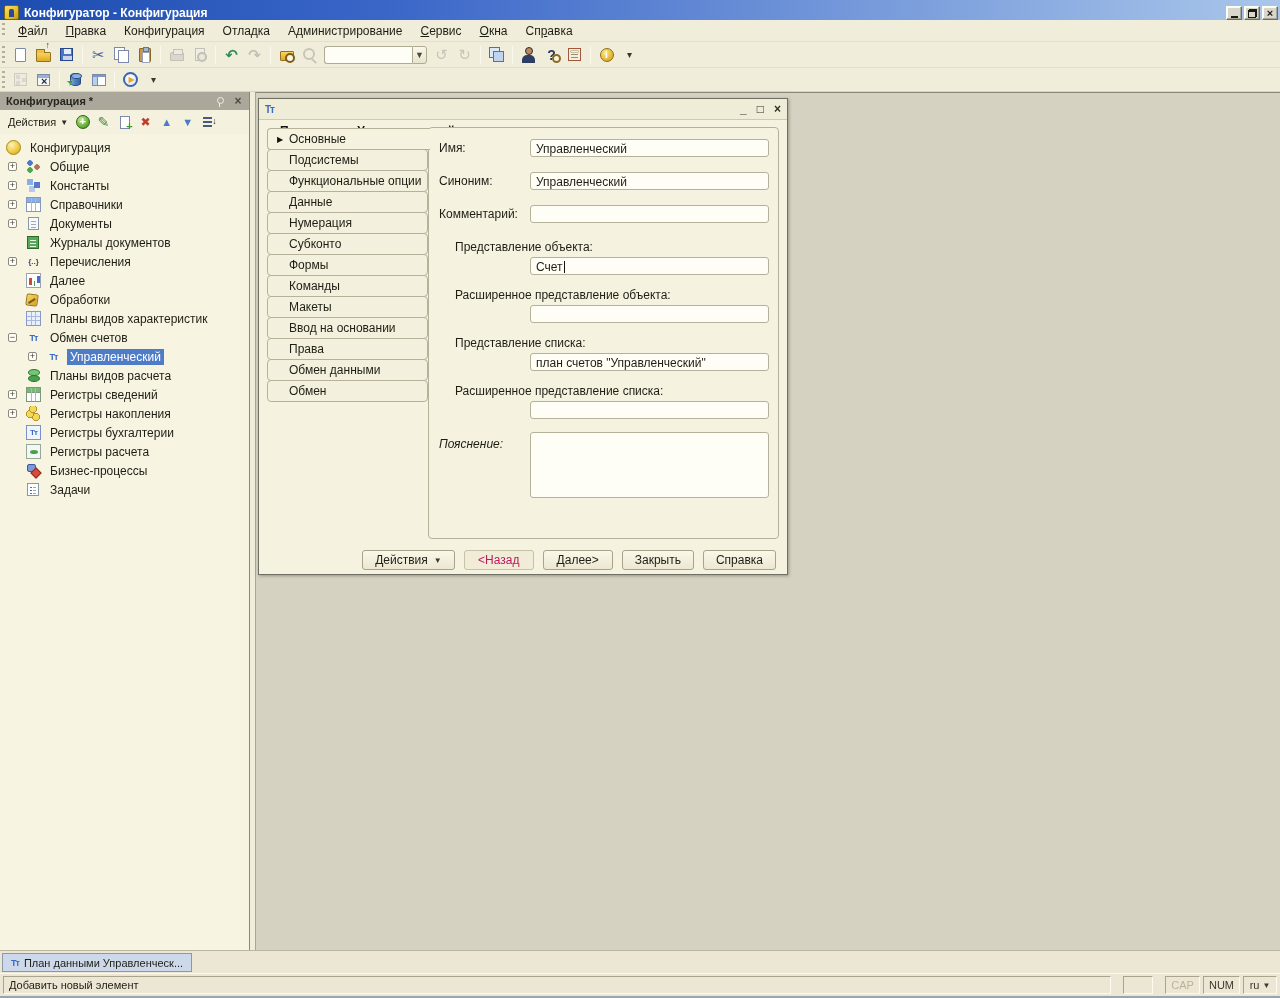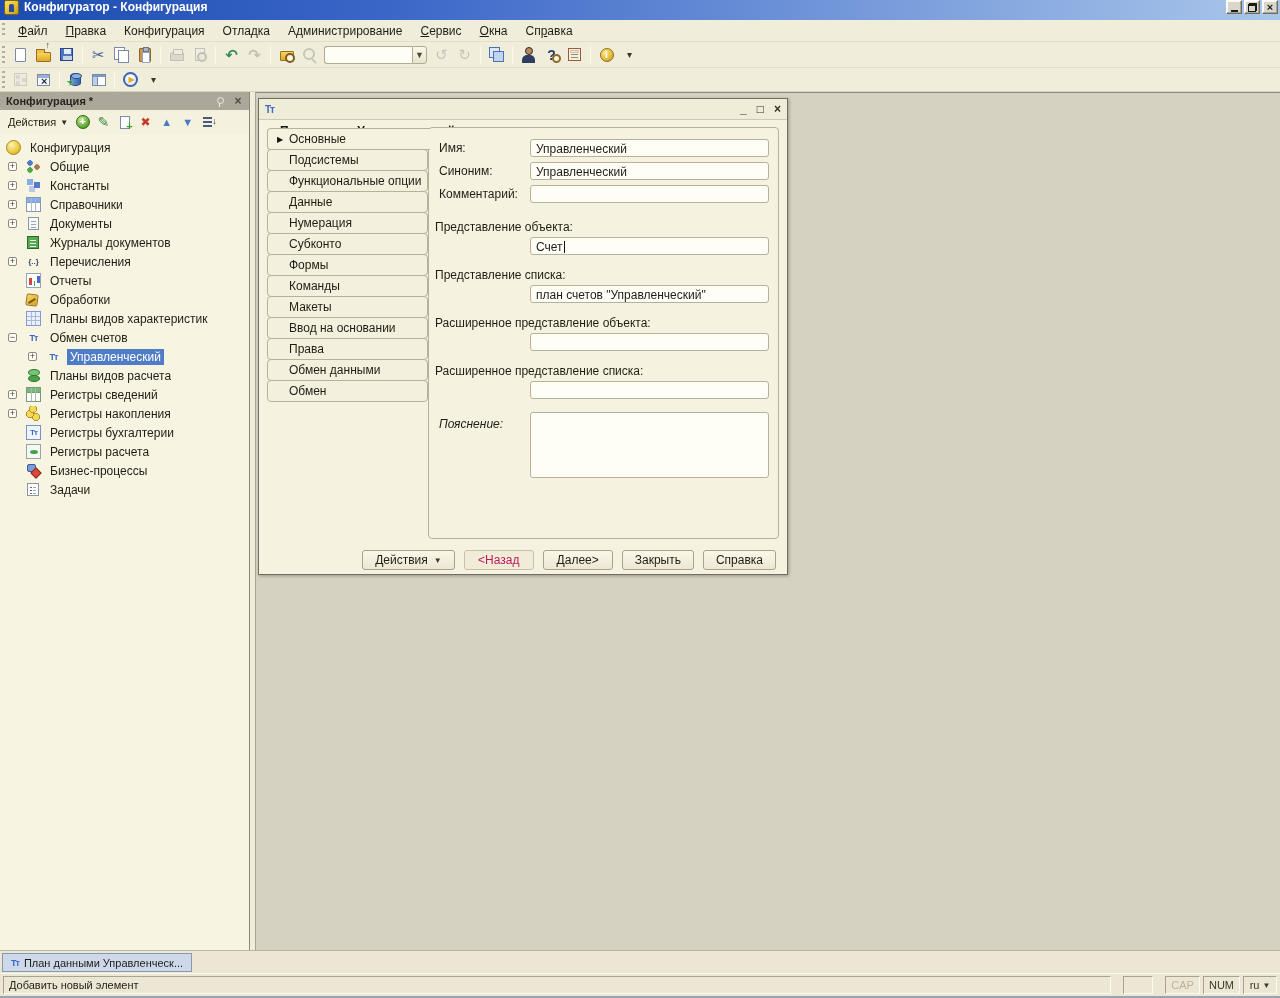--- a/index.html
+++ b/index.html
@@ -4,21 +4,21 @@
 <style>
   html,body{margin:0;padding:0;background:#3a3a3a;}
   *{box-sizing:border-box;}
   .app{
     position:relative;width:1280px;height:998px;overflow:hidden;
     font-family:"Liberation Sans","DejaVu Sans",sans-serif;font-size:12px;color:#1e1e14;
     background:#f0edda;display:flex;flex-direction:column;
   }
   
   .titlebar{height:20px;flex:0 0 20px;background:linear-gradient(90deg,#1c4cb0 0%,#3a66c8 30%,#a9c6ea 100%);
-    display:flex;align-items:flex-start;padding:0 2px 0 4px;}
+    display:flex;align-items:flex-end;padding:0 2px 0 4px;}
   .app-icon{width:15px;height:15px;margin-right:5px;border-radius:2px;
     background:linear-gradient(135deg,#f8e068 0%,#e8c030 55%,#c89820 100%);border:1px solid #7a6510;position:relative;}
   .app-icon::after{content:"";position:absolute;left:4px;top:3px;width:5px;height:8px;background:#2a4a9c;border-radius:2px 2px 0 0;}
   .title-text{color:#fff;font-weight:bold;font-size:12px;flex:1;white-space:nowrap;}
   .win-controls{display:flex;gap:2px;}
   .wcbtn{width:16px;height:14px;background:#d9d6cb;border:1px solid;border-color:#fffef6 #6f6d60 #6f6d60 #fffef6;
     box-shadow:inset -1px -1px 0 #a9a69a,inset 1px 1px 0 #fcfaf2;display:flex;align-items:center;justify-content:center;
     font-size:11px;font-weight:bold;color:#1a1a12;line-height:1;}
   .glyph-min{width:7px;height:2px;background:#1a1a12;margin-top:7px;}
   .glyph-restore{position:relative;width:9px;height:9px;}
@@ -183,29 +183,29 @@
   .dlg-title{font-weight:bold;font-size:12px;flex:1;color:#14140c;margin-top:44px;}
   .dlg-ctl{display:flex;gap:10px;align-items:center;}
   .dlg-ctl span{font-size:12px;color:#2f2f26;line-height:1;font-weight:bold;}
   .dlg-tabs{position:absolute;left:8px;top:29px;width:161px;display:flex;flex-direction:column;}
   .dlg-tab{height:22px;margin-top:-1px;background:#f3f0dd;border:1px solid #b6b29a;border-radius:4px;
     display:flex;align-items:center;padding-left:9px;position:relative;}
   .dlg-tab:first-child{margin-top:0;}
   .tab-arrow{width:12px;font-size:8px;color:#14140c;}
   .dlg-tab.active{background:#f5f2e0;border-right:none;border-radius:4px 0 0 4px;width:163px;z-index:2;}
   .dlg-pane{position:absolute;left:169px;top:28px;width:351px;height:412px;border:1px solid #b6b29a;border-radius:4px;background:#f5f2e0;z-index:1;}
-  .fld-row{display:flex;align-items:center;margin:0 9px 5px 10px;}
+  .fld-row{display:flex;align-items:center;margin:0 9px 15px 10px;}
   .fld-row:first-child{margin-top:11px;}
   .fld-label{width:91px;flex:0 0 91px;}
   .textbox{height:18px;background:#fffef6;border:1px solid #b6b29a;border-radius:3px;padding:1px 5px 0;
     font-size:12px;white-space:nowrap;overflow:hidden;display:flex;align-items:center;}
   .fld-row .textbox{flex:1;}
   .stacked{margin:17px 0 0 0;}
   .stk-group{margin-bottom:13px;}
-  .stk-label{margin-left:6px;height:16px;}
+  .stk-label{margin-left:26px;height:16px;}
   .stk-group .textbox{margin:1px 9px 0 101px;width:239px;}
   .caret{display:inline-block;width:1px;height:12px;background:#14140c;margin-left:1px;}
   .expl-row{display:flex;align-items:flex-start;margin:1px 9px 0 10px;}
   .expl-row .fld-label{padding-top:5px;font-style:italic;}
   .textbox.multi{width:239px;height:66px;align-items:flex-start;}
   .dlg-buttons{position:absolute;top:451px;right:11px;display:flex;gap:9px;}
   .dlg-btn{height:20px;padding:0 12px;min-width:70px;display:flex;align-items:center;justify-content:center;gap:6px;
     background:linear-gradient(#fbf8ea,#ebe7d1);border:1px solid #a8a489;border-radius:3px;font-size:12px;color:#1e1e14;}
   .dlg-btn .arr{font-size:8px;color:#3a3a2c;}
   .dlg-btn.disabled{color:#be185d;border-color:#c6c2a8;background:#f0ecd8;}
@@ -434,21 +434,21 @@
           <div class="tree-row">
             <span class="exp-slot">
               <span class="expander">+</span>
             </span>
             <span class="tree-icon t-enums">{..}</span>
             <span class="tree-label">Перечисления</span>
           </div>
           <div class="tree-row">
             <span class="exp-slot"></span>
             <span class="tree-icon t-reports"></span>
-            <span class="tree-label">Отчеты</span>
+            <span class="tree-label">Далее</span>
           </div>
           <div class="tree-row">
             <span class="exp-slot"></span>
             <span class="tree-icon t-data-processors"></span>
             <span class="tree-label">Обработки</span>
           </div>
           <div class="tree-row">
             <span class="exp-slot"></span>
             <span class="tree-icon t-char-types"></span>
             <span class="tree-label">Планы видов характеристик</span>
@@ -591,26 +591,26 @@
                 <span class="fld-label">Комментарий:</span>
                 <div class="textbox"></div>
               </div>
             </div>
           <div class="stacked">
               <div class="stk-group">
                 <div class="stk-label">Представление объекта:</div>
                 <div class="textbox">Счет<span class="caret"></span></div>
               </div>
               <div class="stk-group">
+                <div class="stk-label">Расширенное представление объекта:</div>
+                <div class="textbox"></div>
+              </div>
+              <div class="stk-group">
                 <div class="stk-label">Представление списка:</div>
                 <div class="textbox">план счетов "Управленческий"</div>
-              </div>
-              <div class="stk-group">
-                <div class="stk-label">Расширенное представление объекта:</div>
-                <div class="textbox"></div>
               </div>
               <div class="stk-group">
                 <div class="stk-label">Расширенное представление списка:</div>
                 <div class="textbox"></div>
               </div>
             </div>
           <div class="expl-row">
             <span class="fld-label">Пояснение:</span>
             <div class="textbox multi">
                 <span></span>

